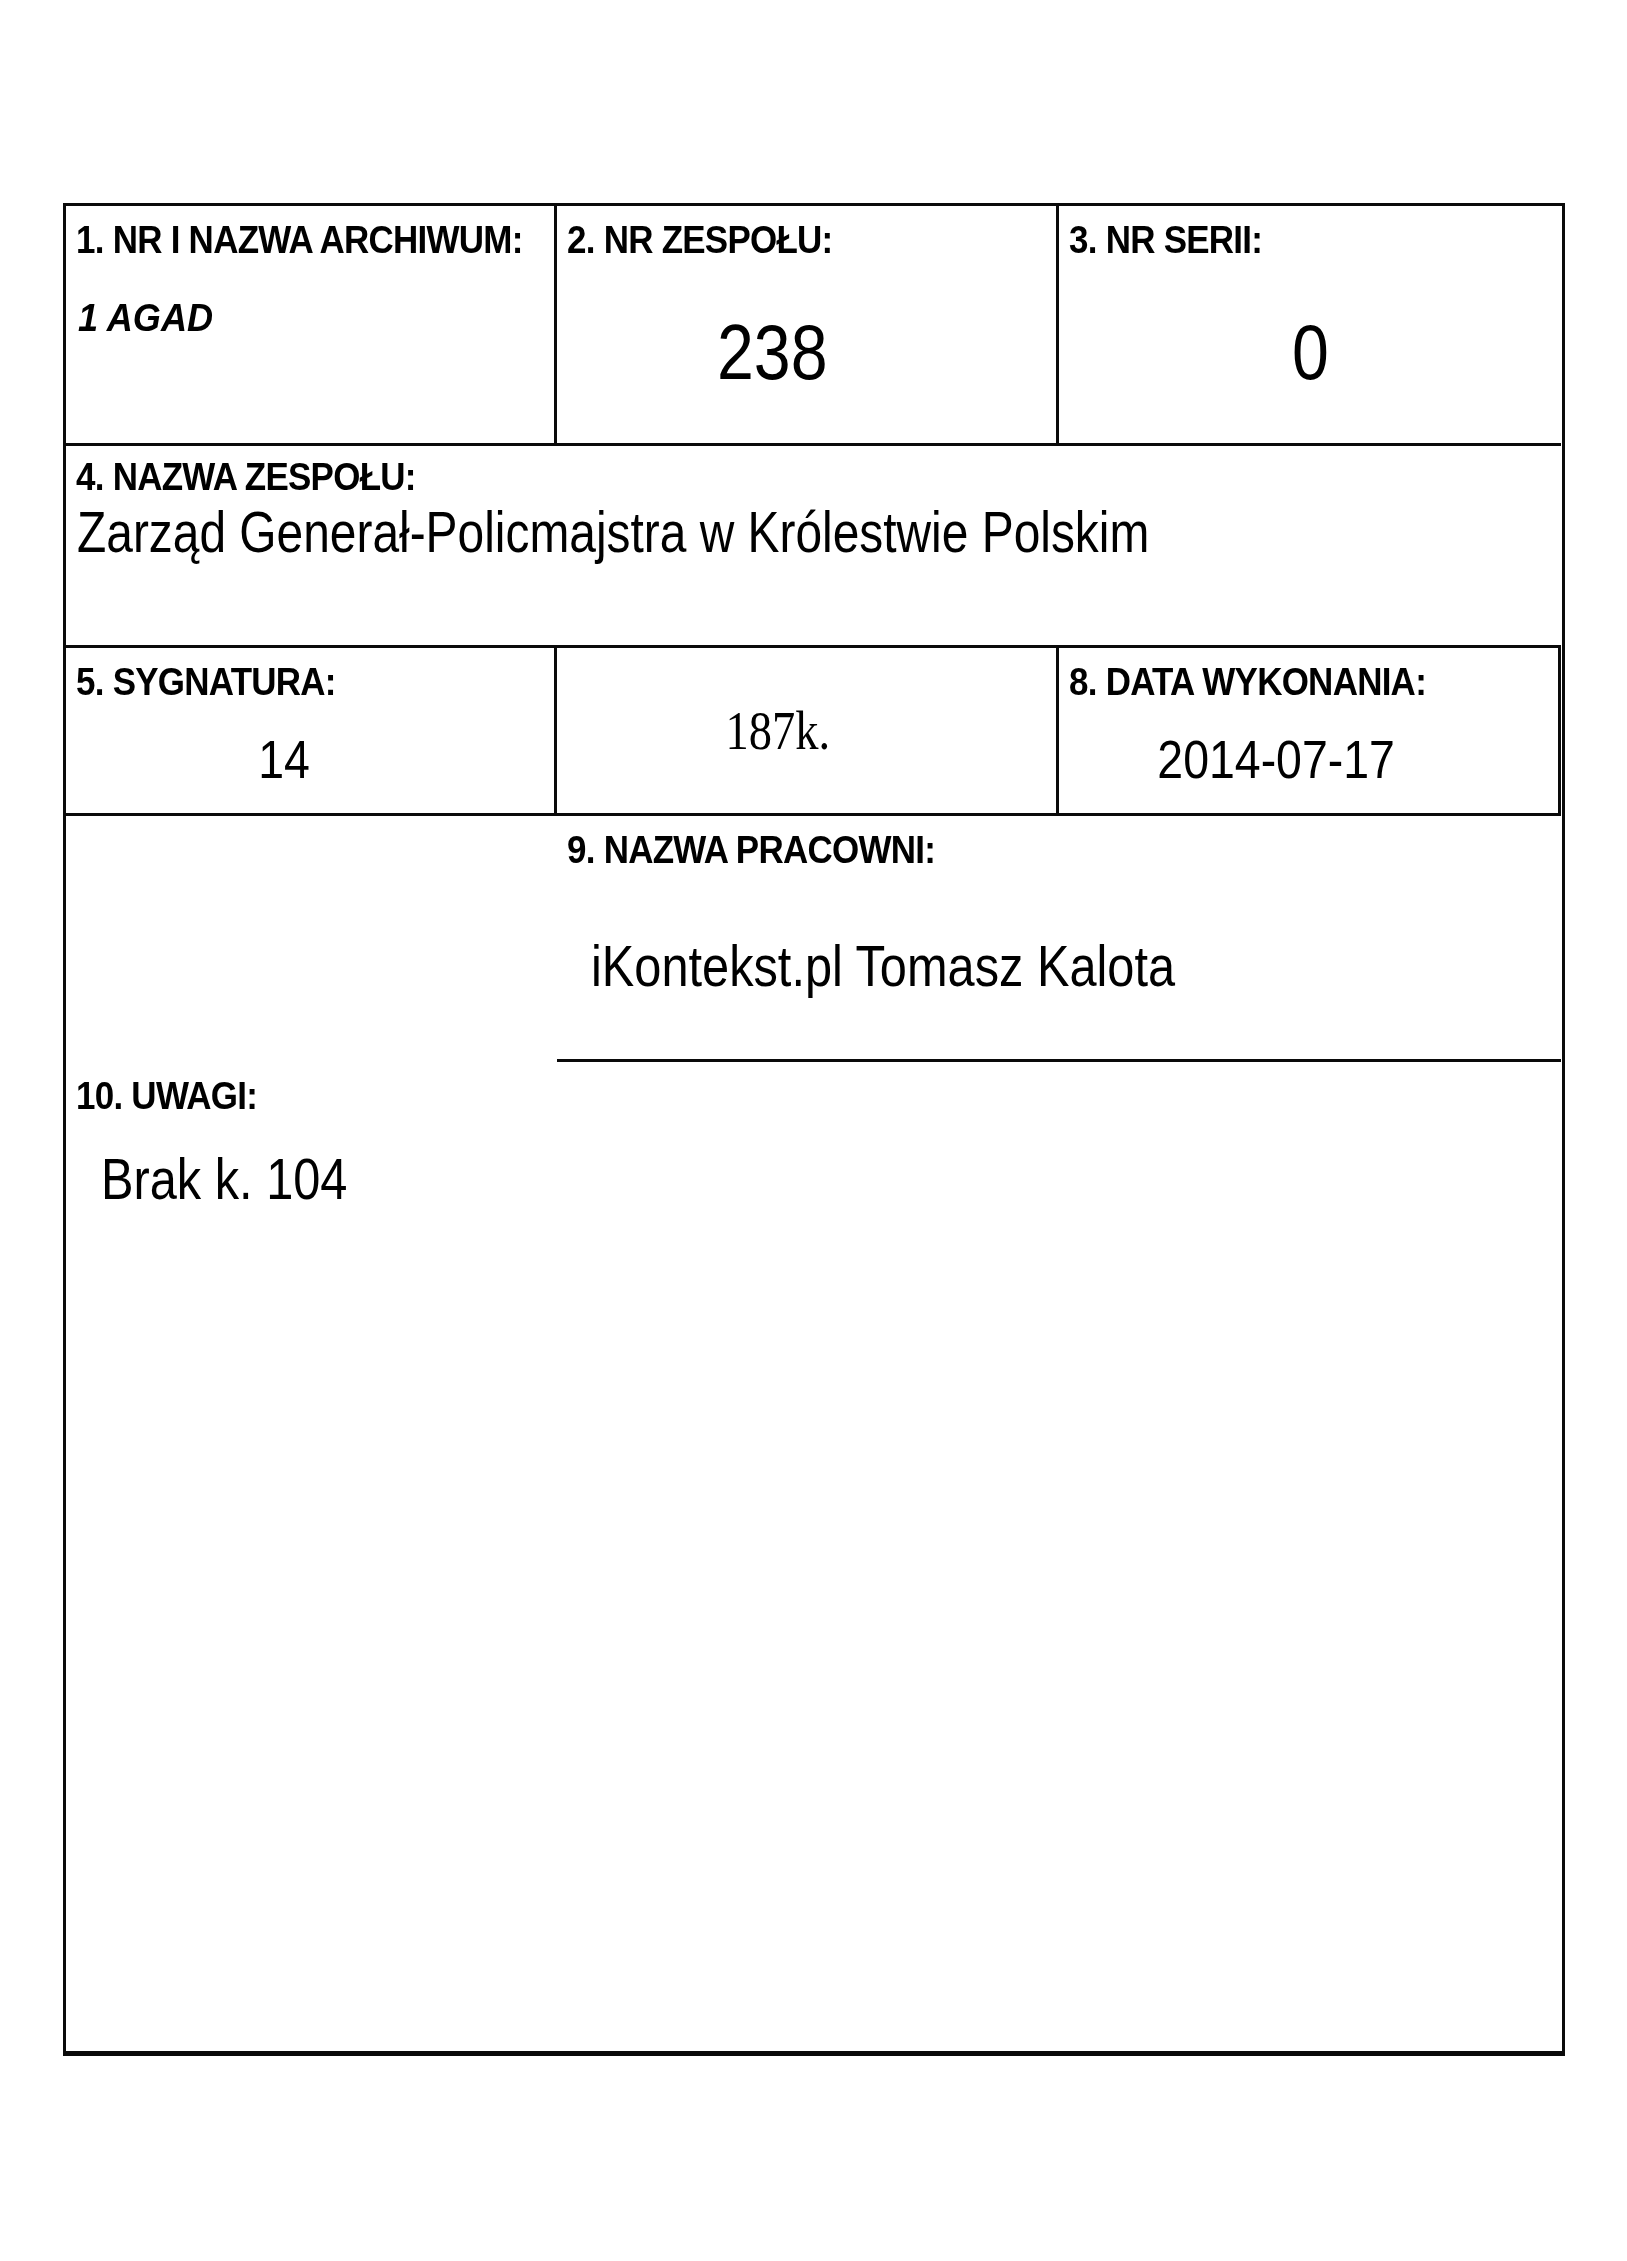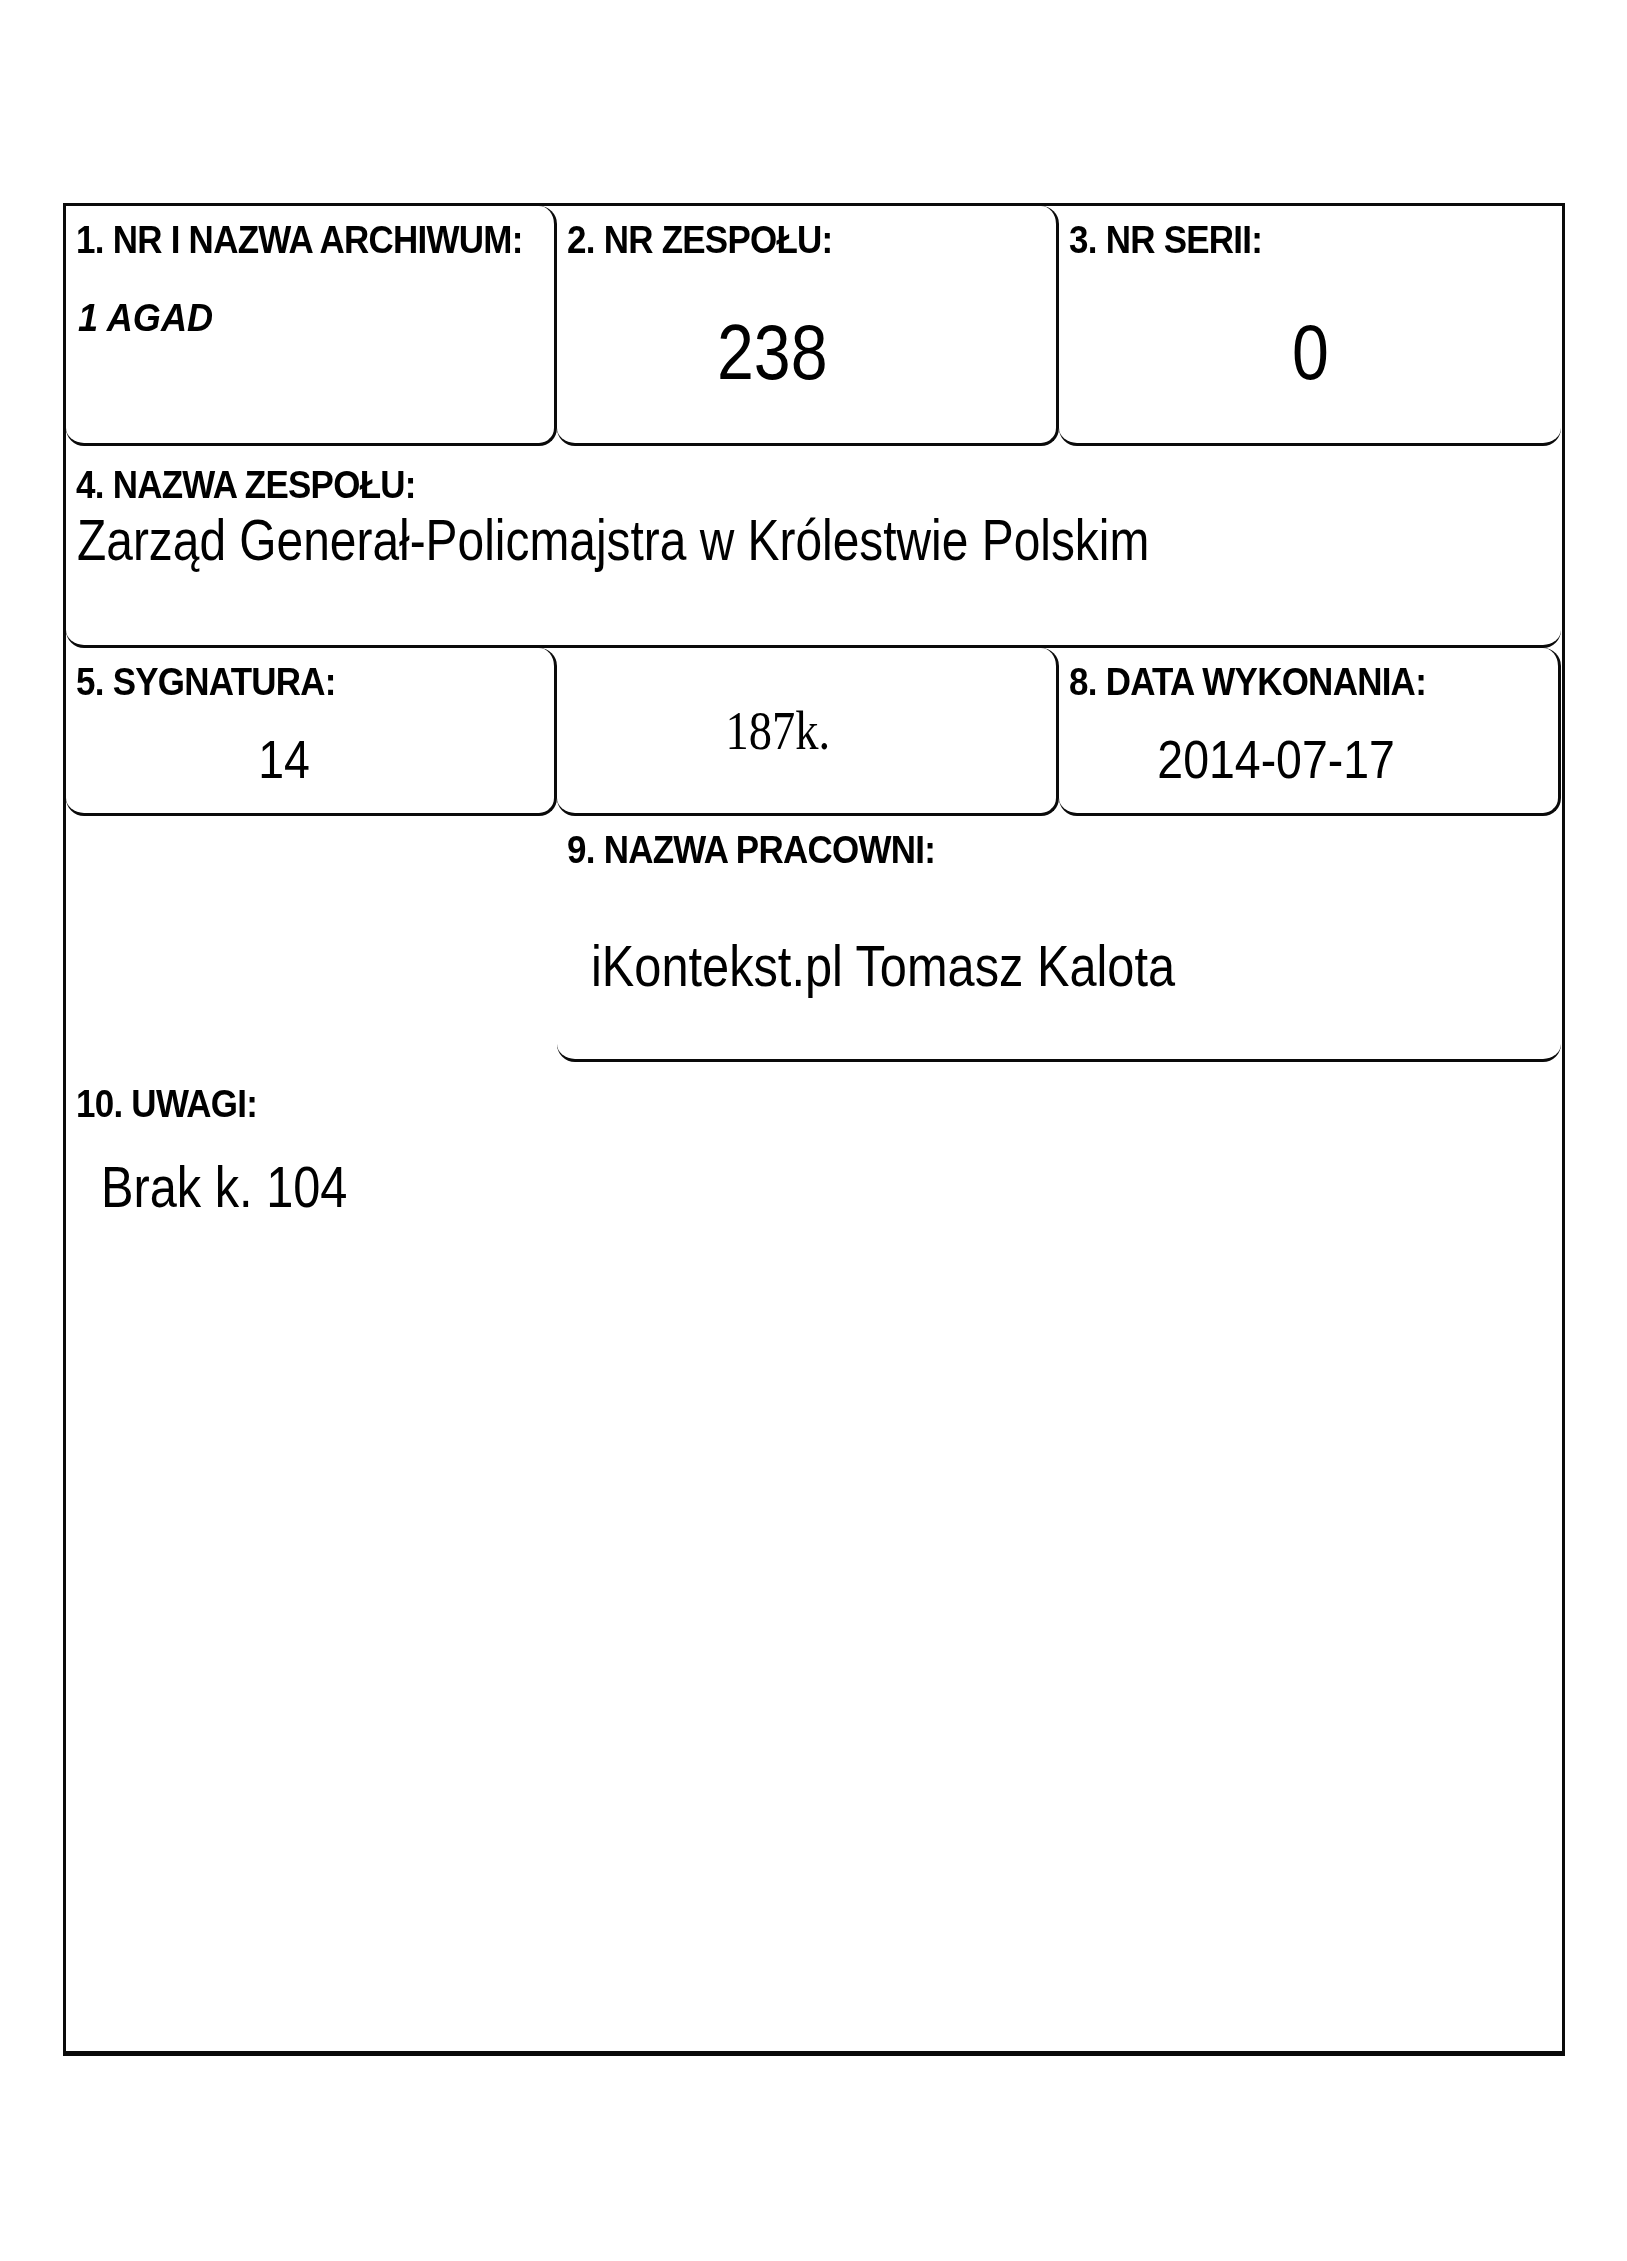--- a/index.html
+++ b/index.html
@@ -34,22 +34,22 @@
     background: #ffffff;
   }
   .cell {
     box-sizing: border-box;
     display: flex;
     flex-direction: column;
     overflow: hidden;
     background: #ffffff;
   }
   .b-r { border-right: 3.1px solid #0a0a0a; }
-  .b-b { border-bottom: 3.1px solid #0a0a0a; border-radius: 18px; }
-  .span3 { grid-column: 1 / span 3; margin-top: 8px; }
+  .b-b { border-bottom: 3.1px solid #0a0a0a; }
+  .span3 { grid-column: 1 / span 3; }
   .span2 { grid-column: 2 / span 2; }
 
   .label {
     padding: 12.3px 4.6px 0 10px;
     flex: 0 0 auto;
     line-height: 1.16;
   }
   .t-label {
     display: inline-block;
     white-space: nowrap;

